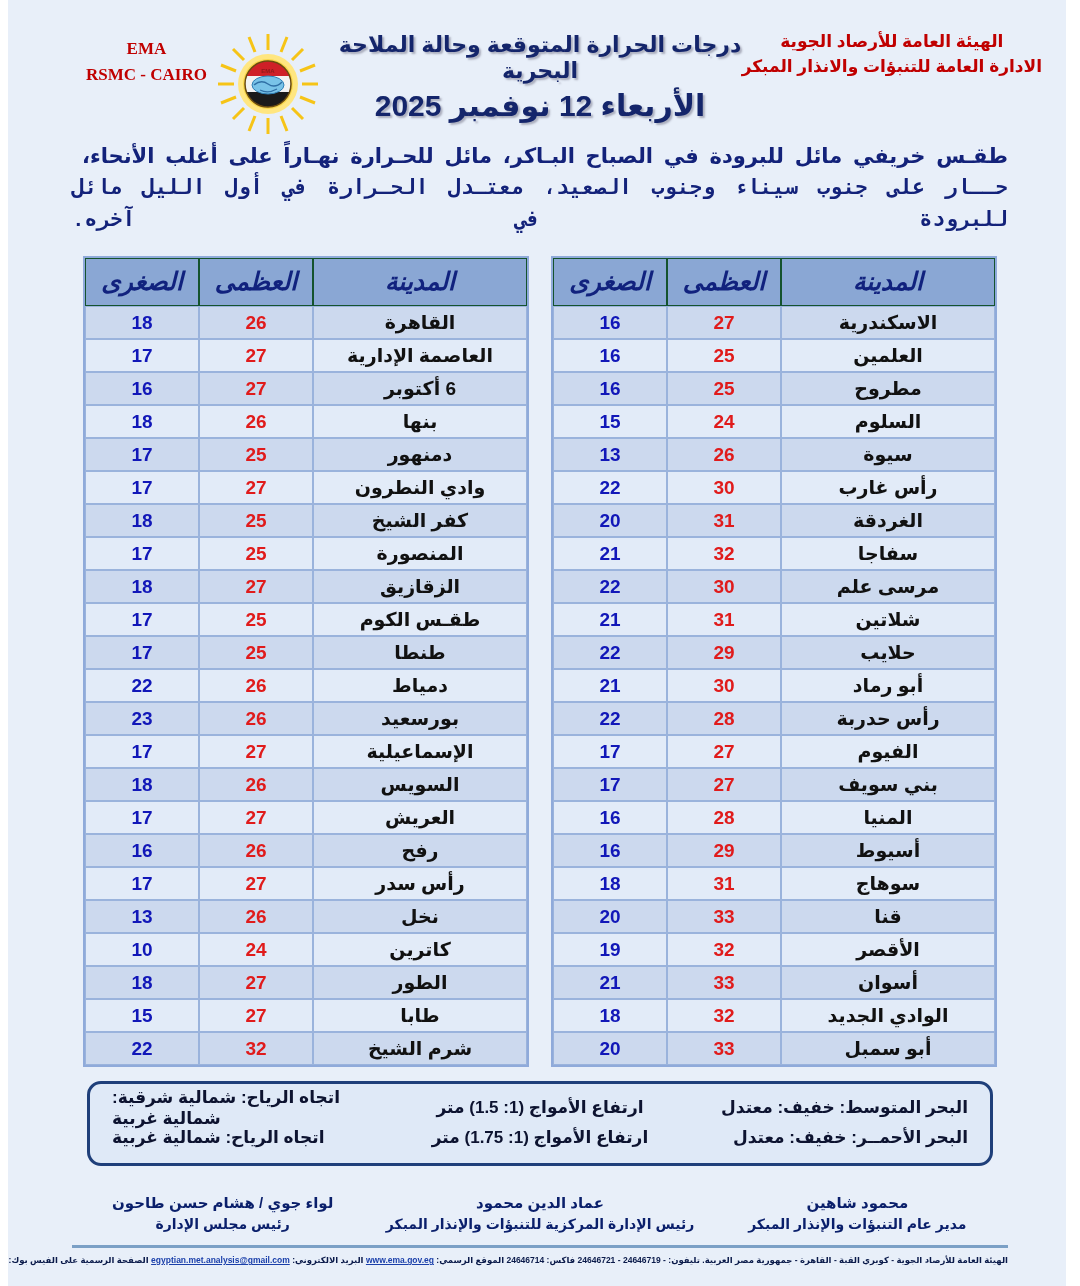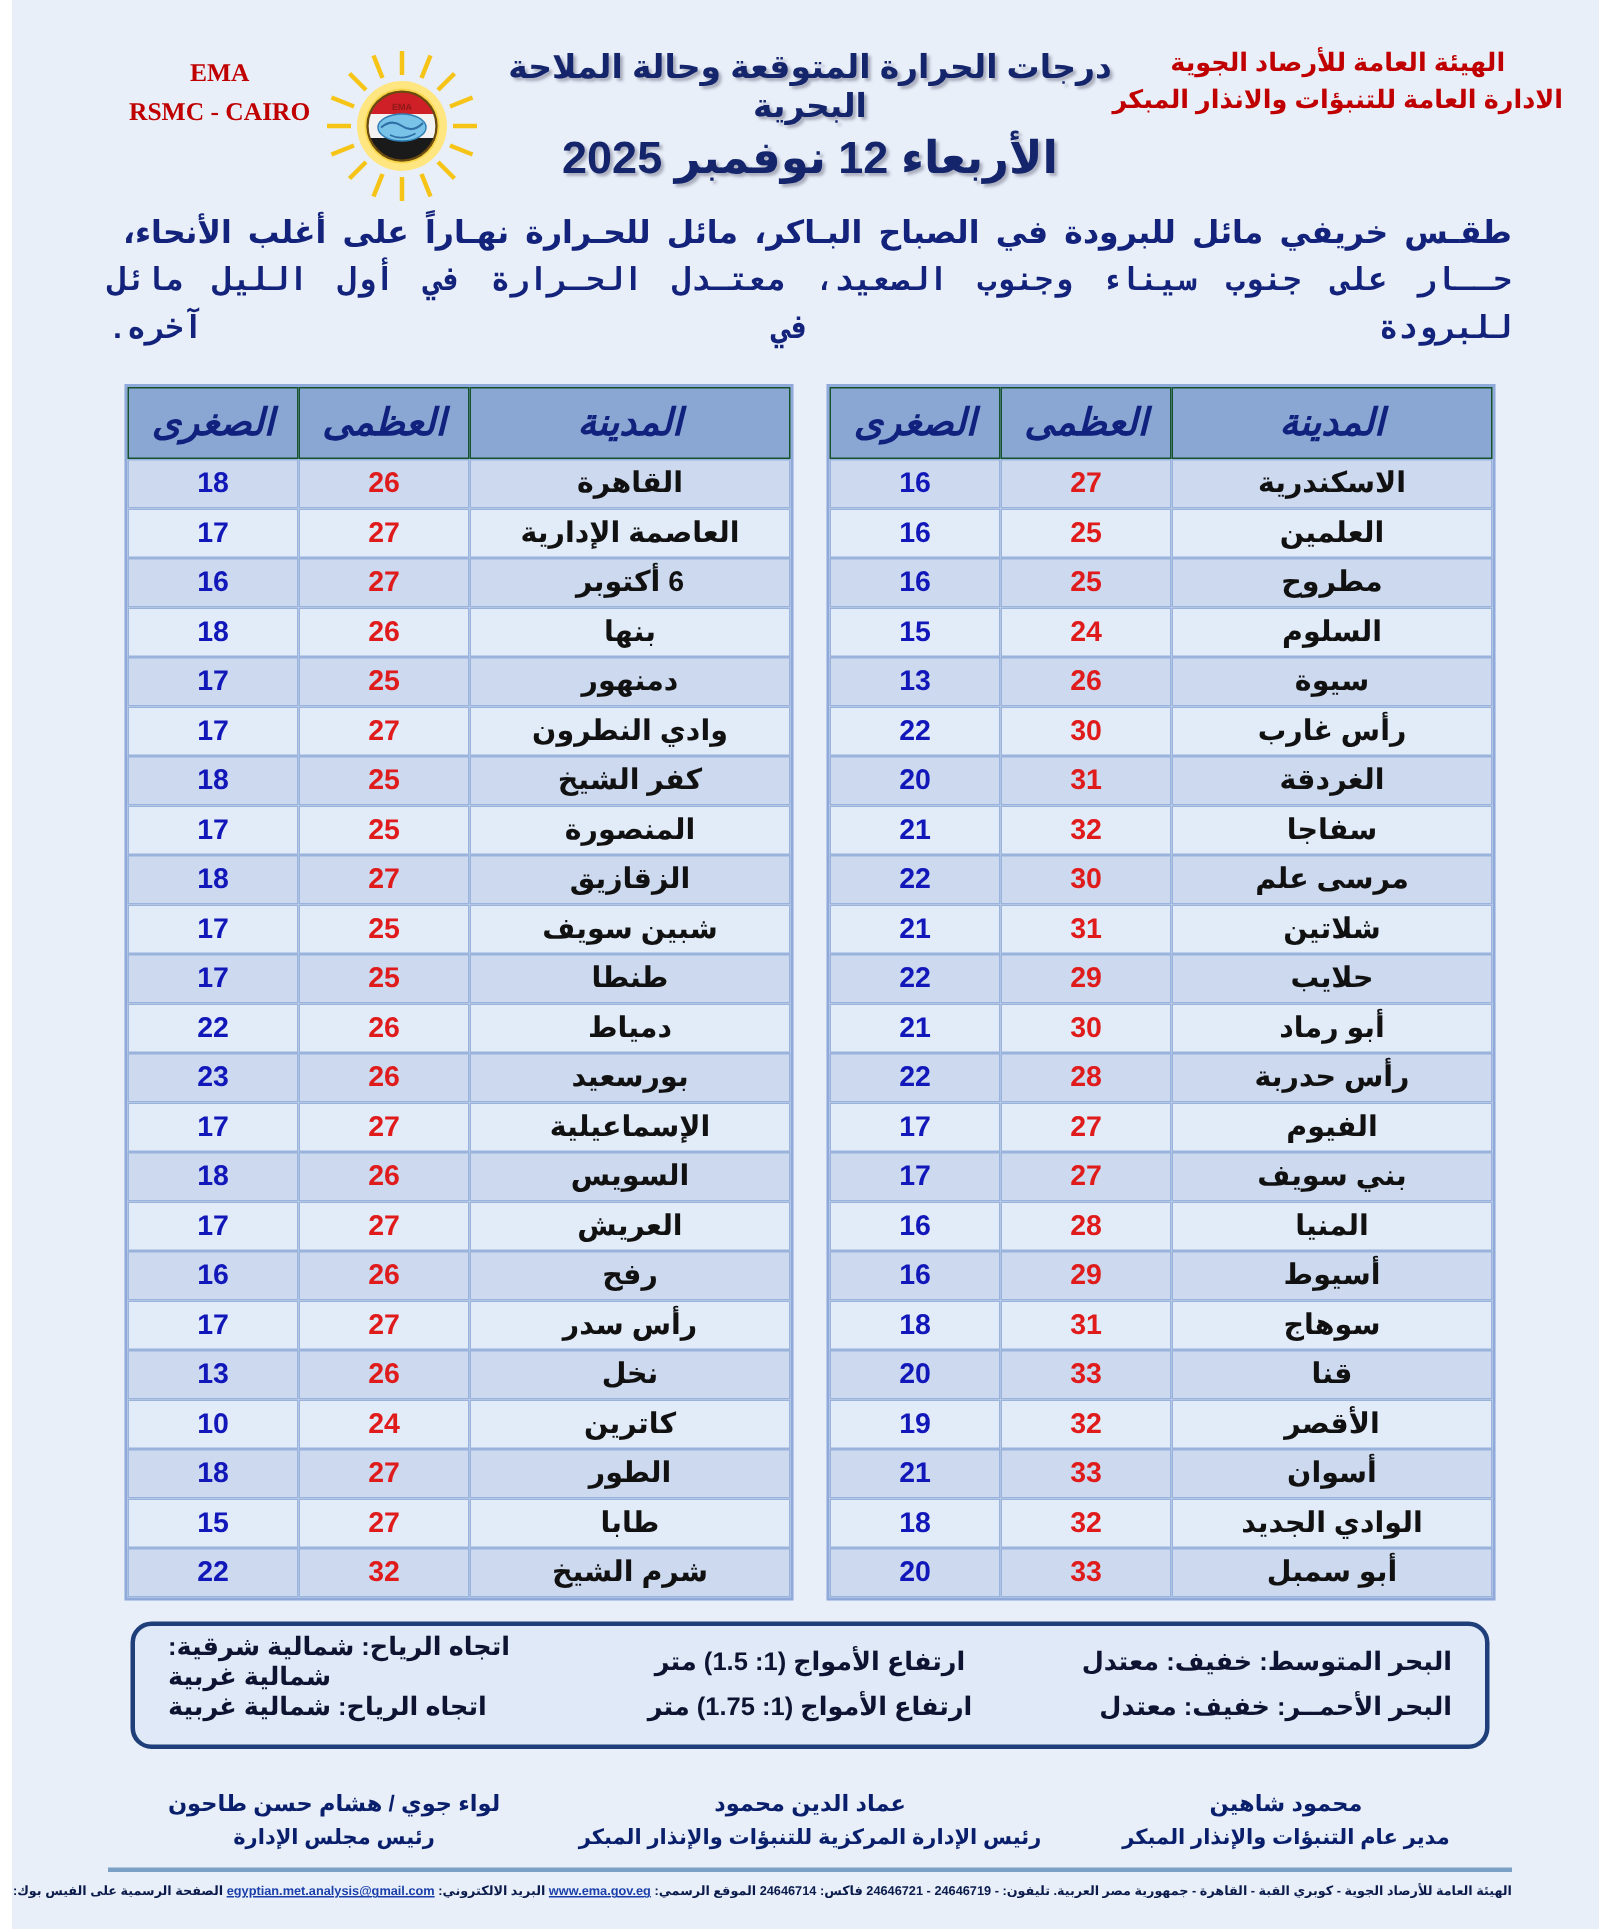--- a/index.html
+++ b/index.html
@@ -339,21 +339,21 @@
             <td class="city">المنصورة</td>
             <td class="max">25</td>
             <td class="min">17</td>
           </tr>
           <tr>
             <td class="city">الزقازيق</td>
             <td class="max">27</td>
             <td class="min">18</td>
           </tr>
           <tr>
-            <td class="city">شبين سويف</td>
+            <td class="city">طقـس الكوم</td>
             <td class="max">25</td>
             <td class="min">17</td>
           </tr>
           <tr>
             <td class="city">طنطا</td>
             <td class="max">25</td>
             <td class="min">17</td>
           </tr>
           <tr>
             <td class="city">دمياط</td>

